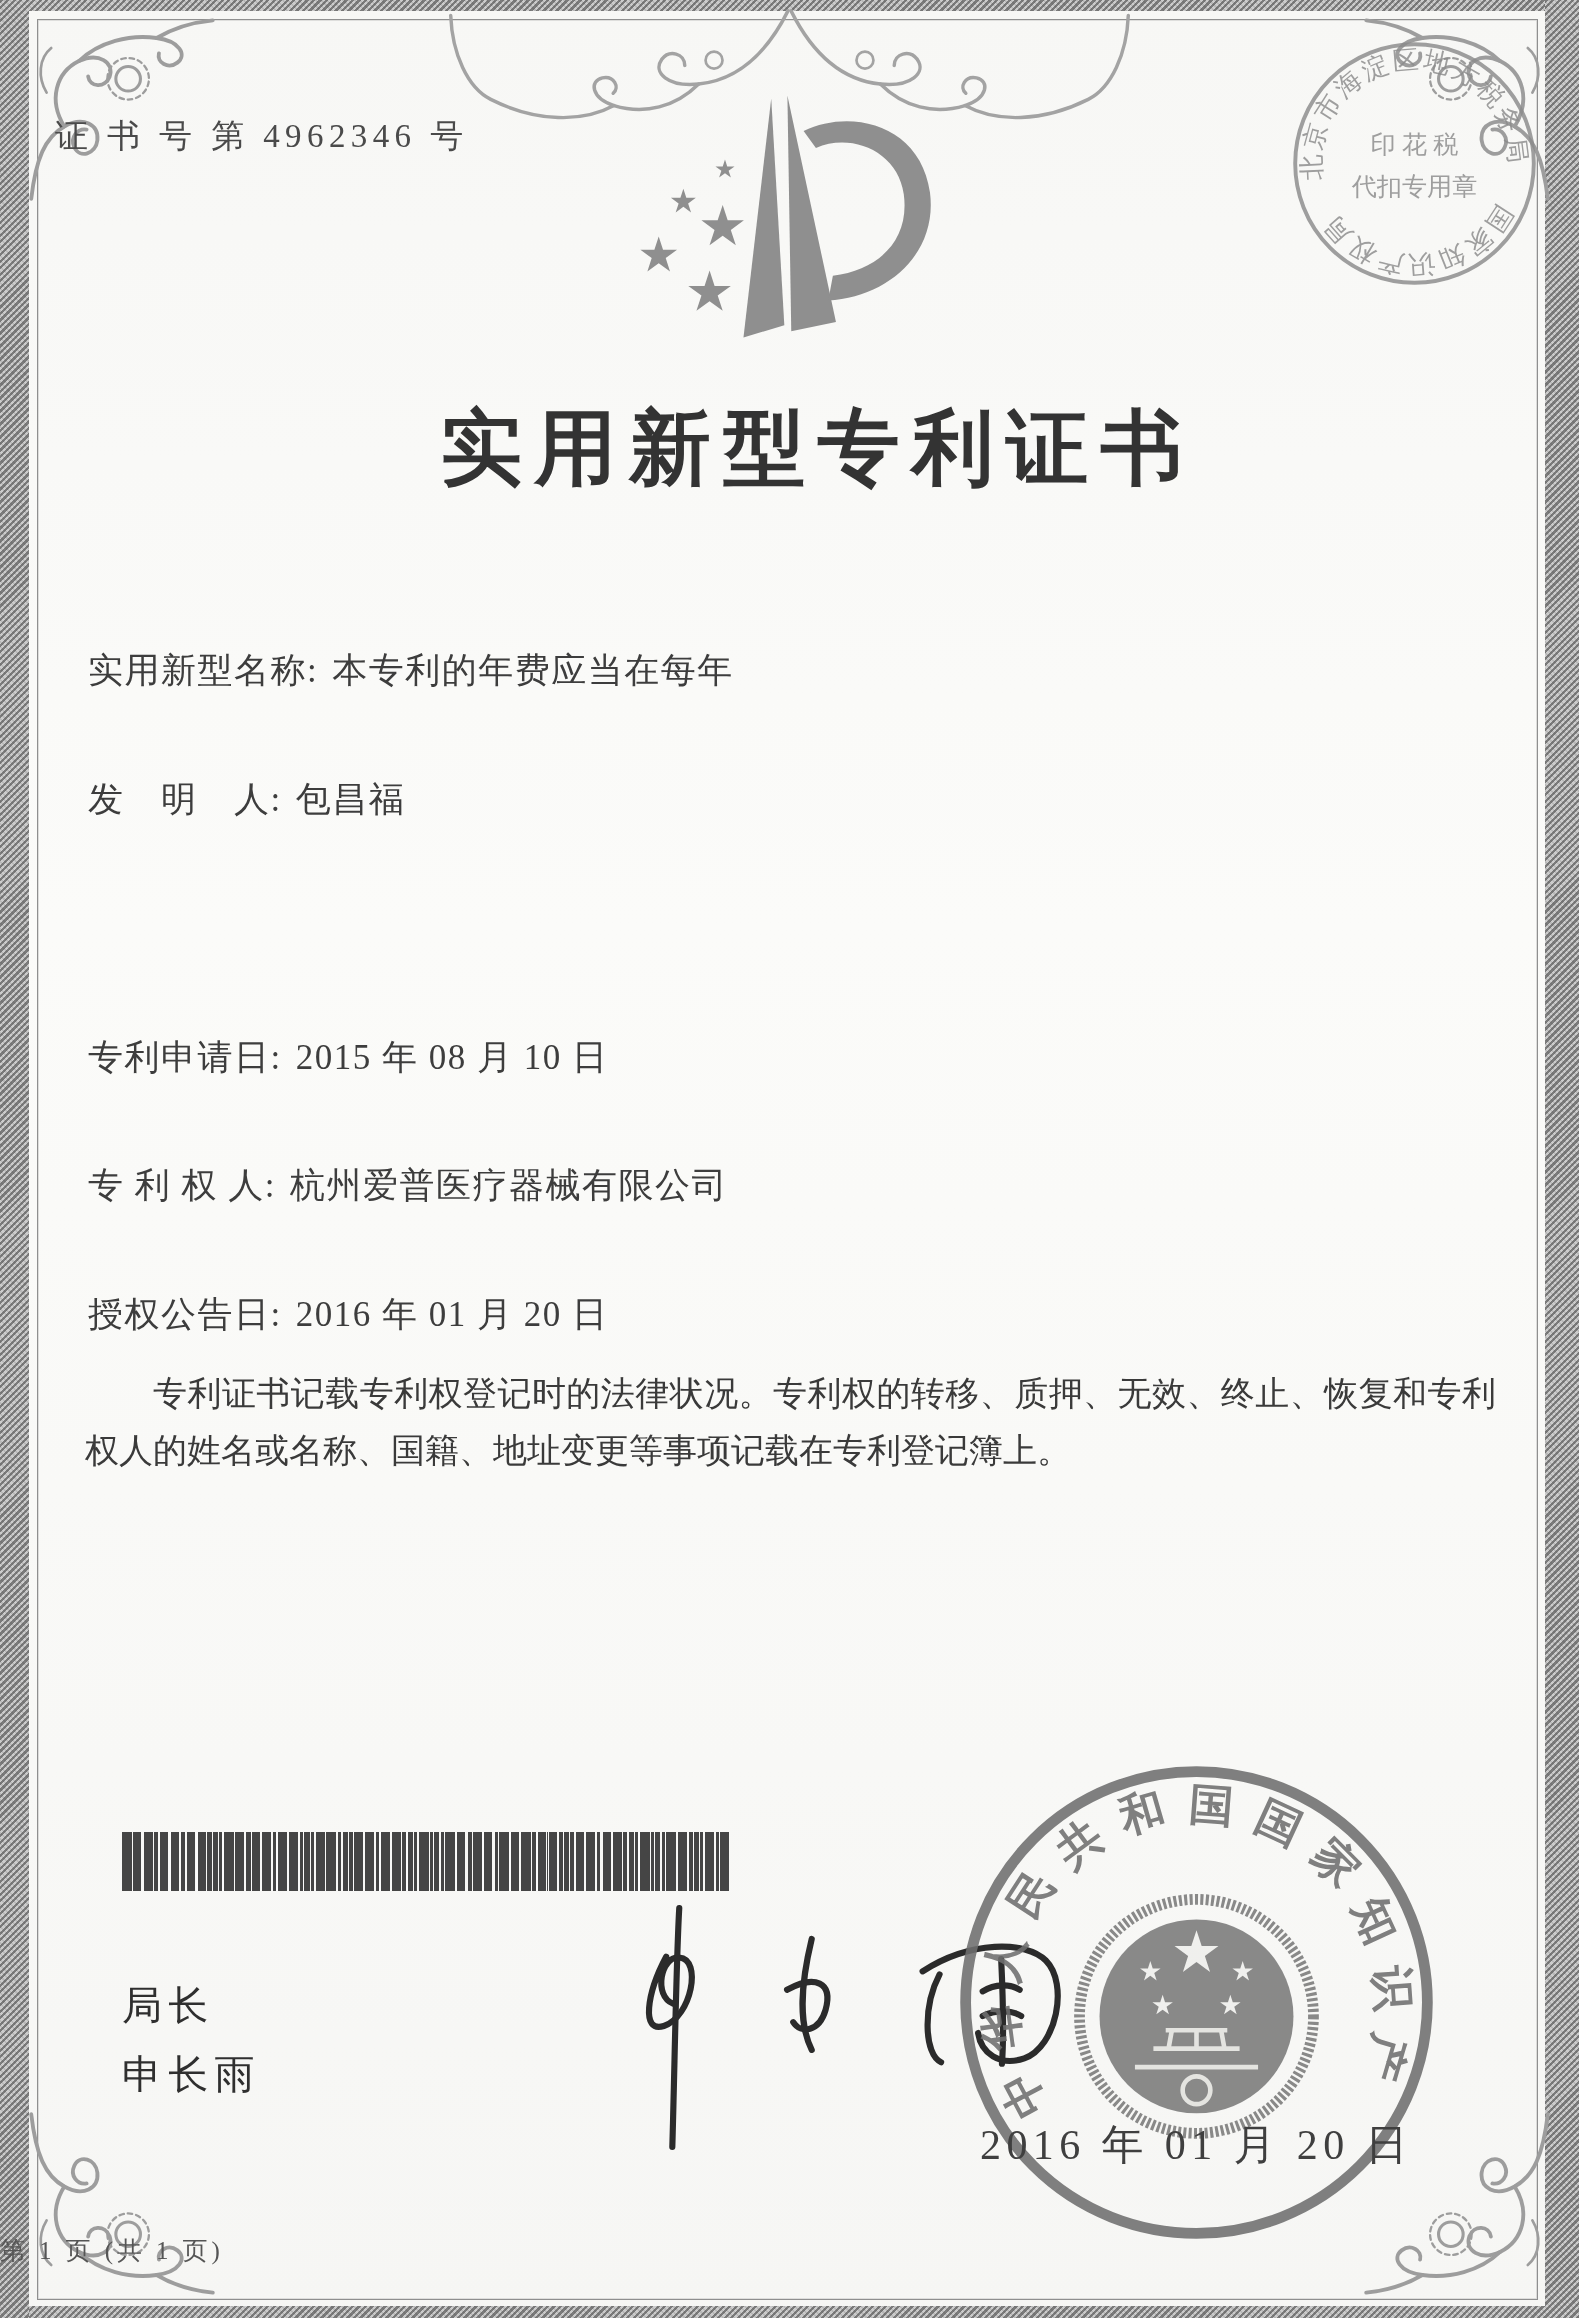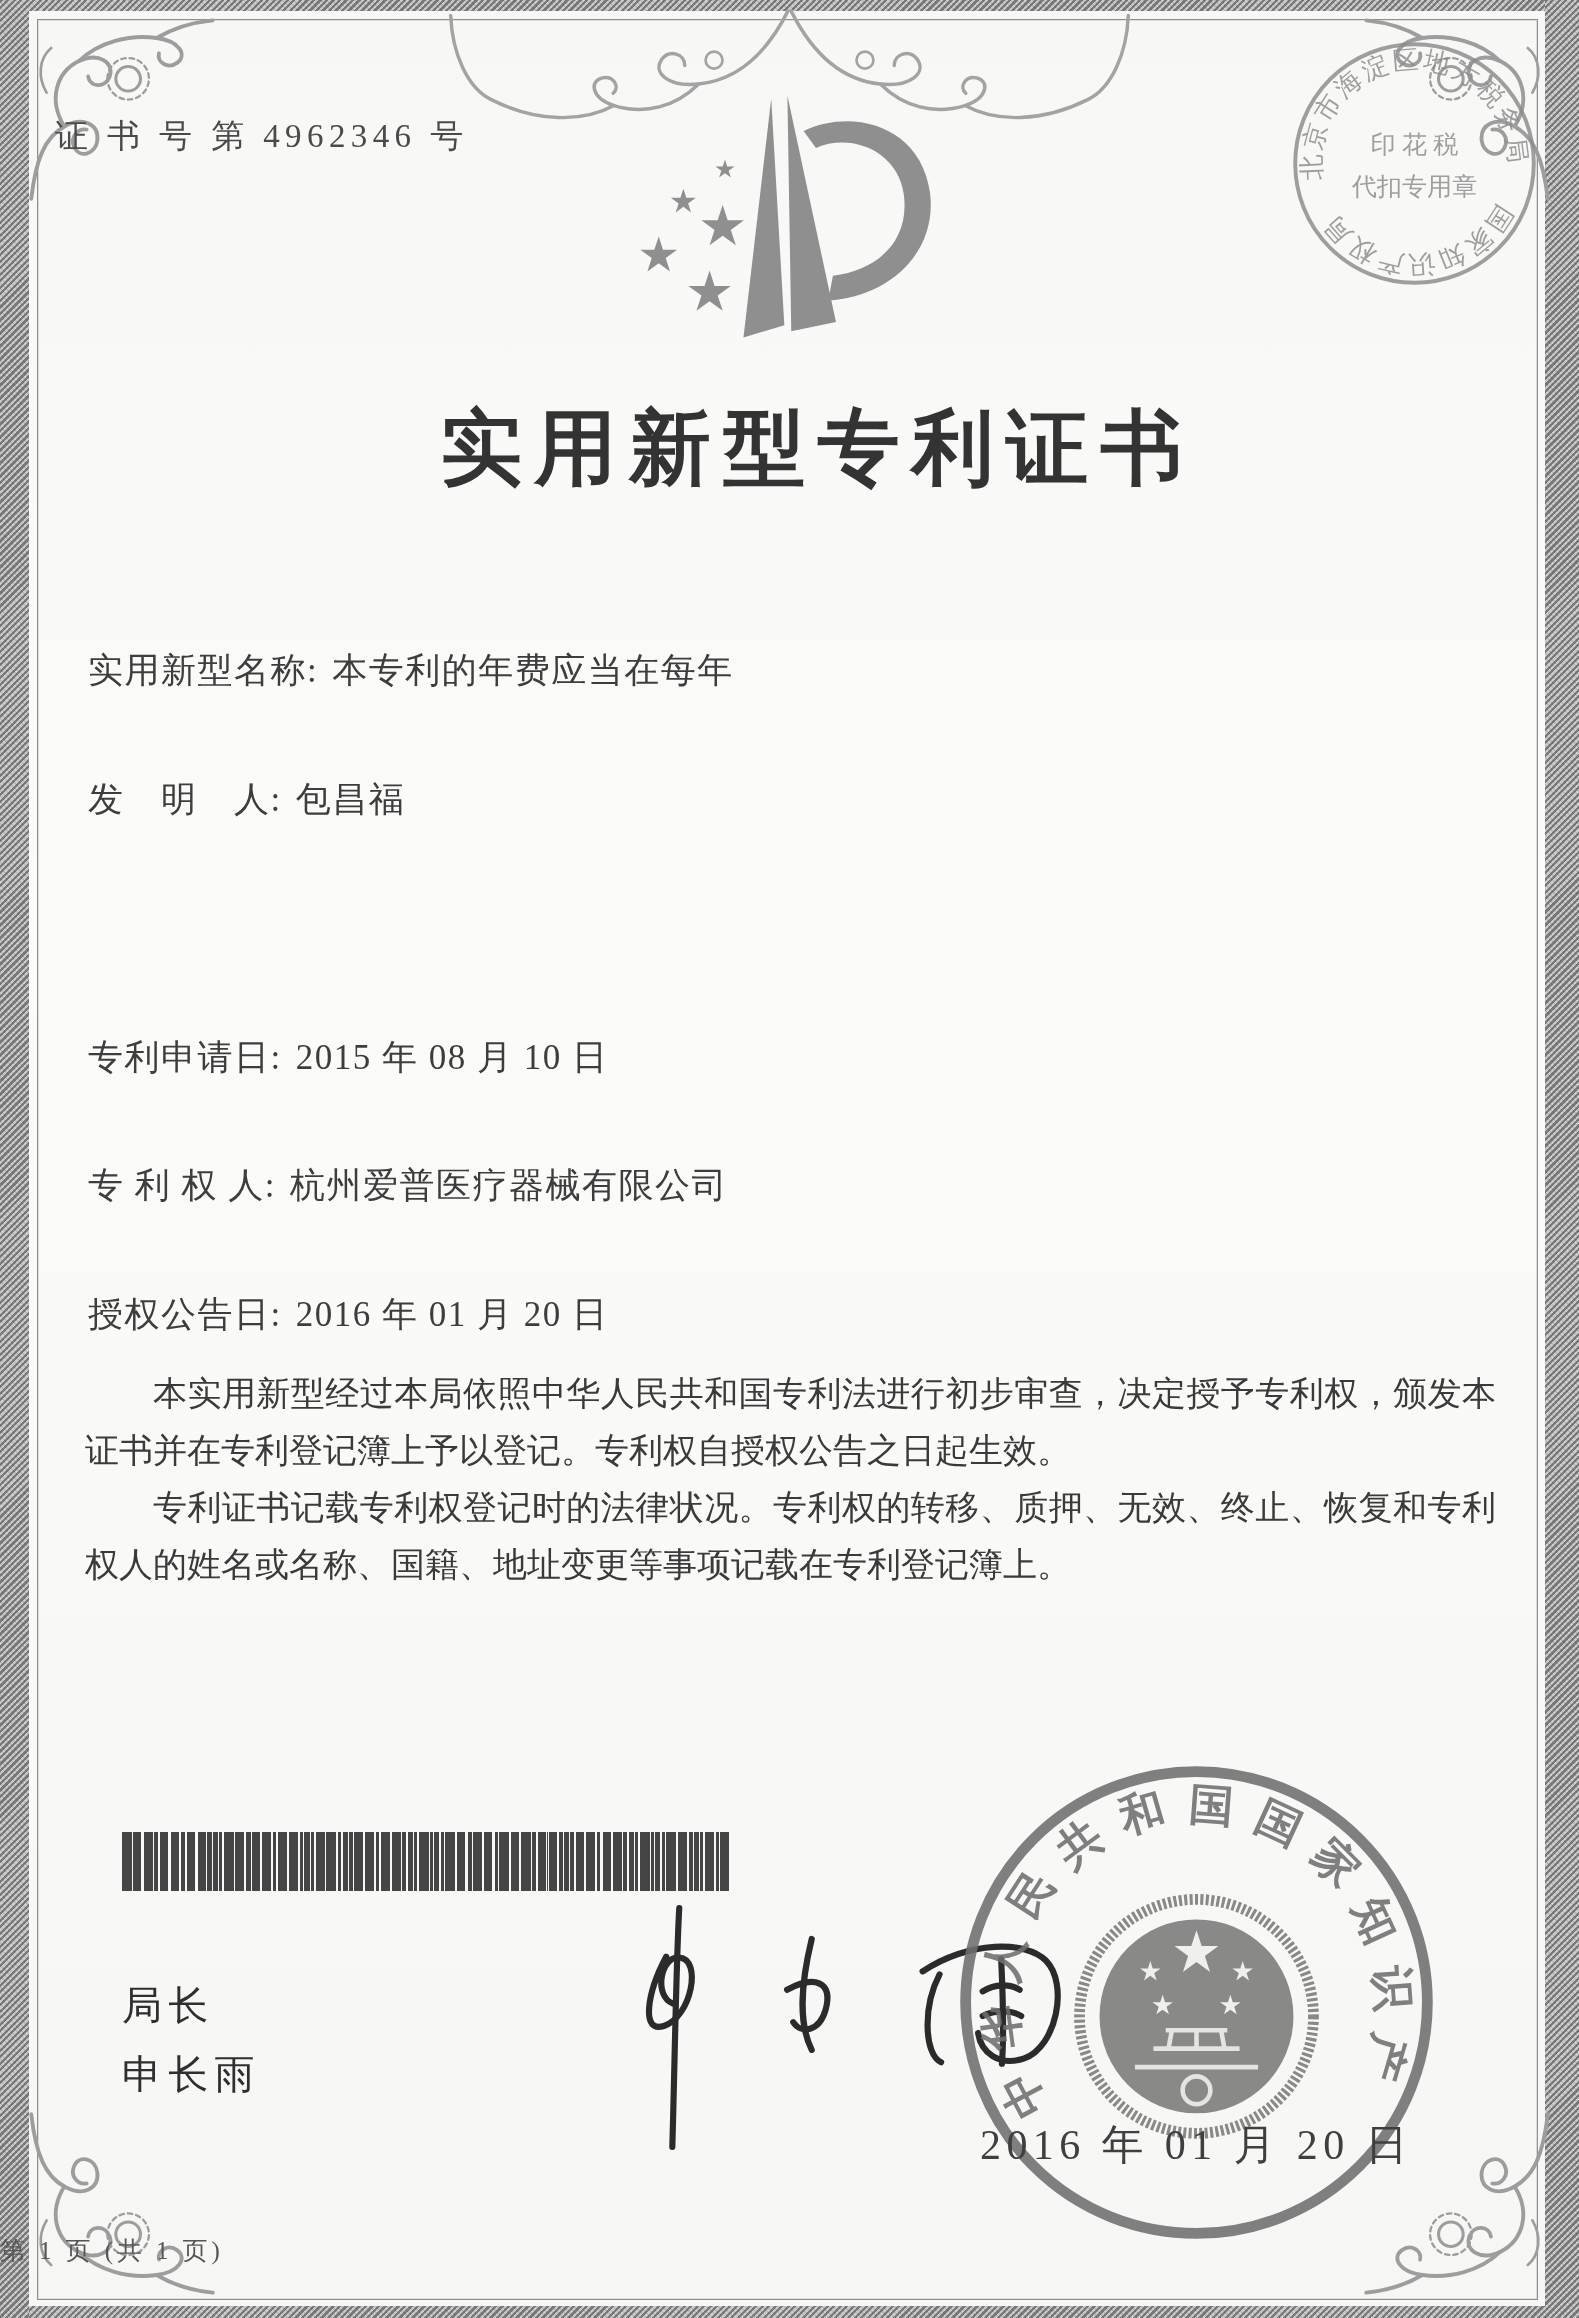--- a/index.html
+++ b/index.html
@@ -150,21 +150,20 @@
     <span class="lab">专利申请日:</span><span class="val">2015 年 08 月 10 日</span>
   </div>
   <div class="field f4">
     <span class="lab">专 利 权 人:</span><span class="val">杭州爱普医疗器械有限公司</span>
   </div>
   <div class="field f5">
     <span class="lab">授权公告日:</span><span class="val">2016 年 01 月 20 日</span>
   </div>
 
   <div class="body-text">
-    <p>本实用新型经过本局依照中华人民共和国专利法进行初步审查，决定授予专利权，颁发本证书并在专利登记簿上予以登记。专利权自授权公告之日起生效。</p>
     <p>专利证书记载专利权登记时的法律状况。专利权的转移、质押、无效、终止、恢复和专利权人的姓名或名称、国籍、地址变更等事项记载在专利登记簿上。</p>
   </div>
 
   <div class="barcode"></div>
 
   <div class="director-label">局长</div>
   <div class="director-name">申长雨</div>
 
   <svg class="signature" viewBox="0 0 770 410">
     <g fill="none" stroke="#2b2b2b" stroke-width="8" stroke-linecap="round">

